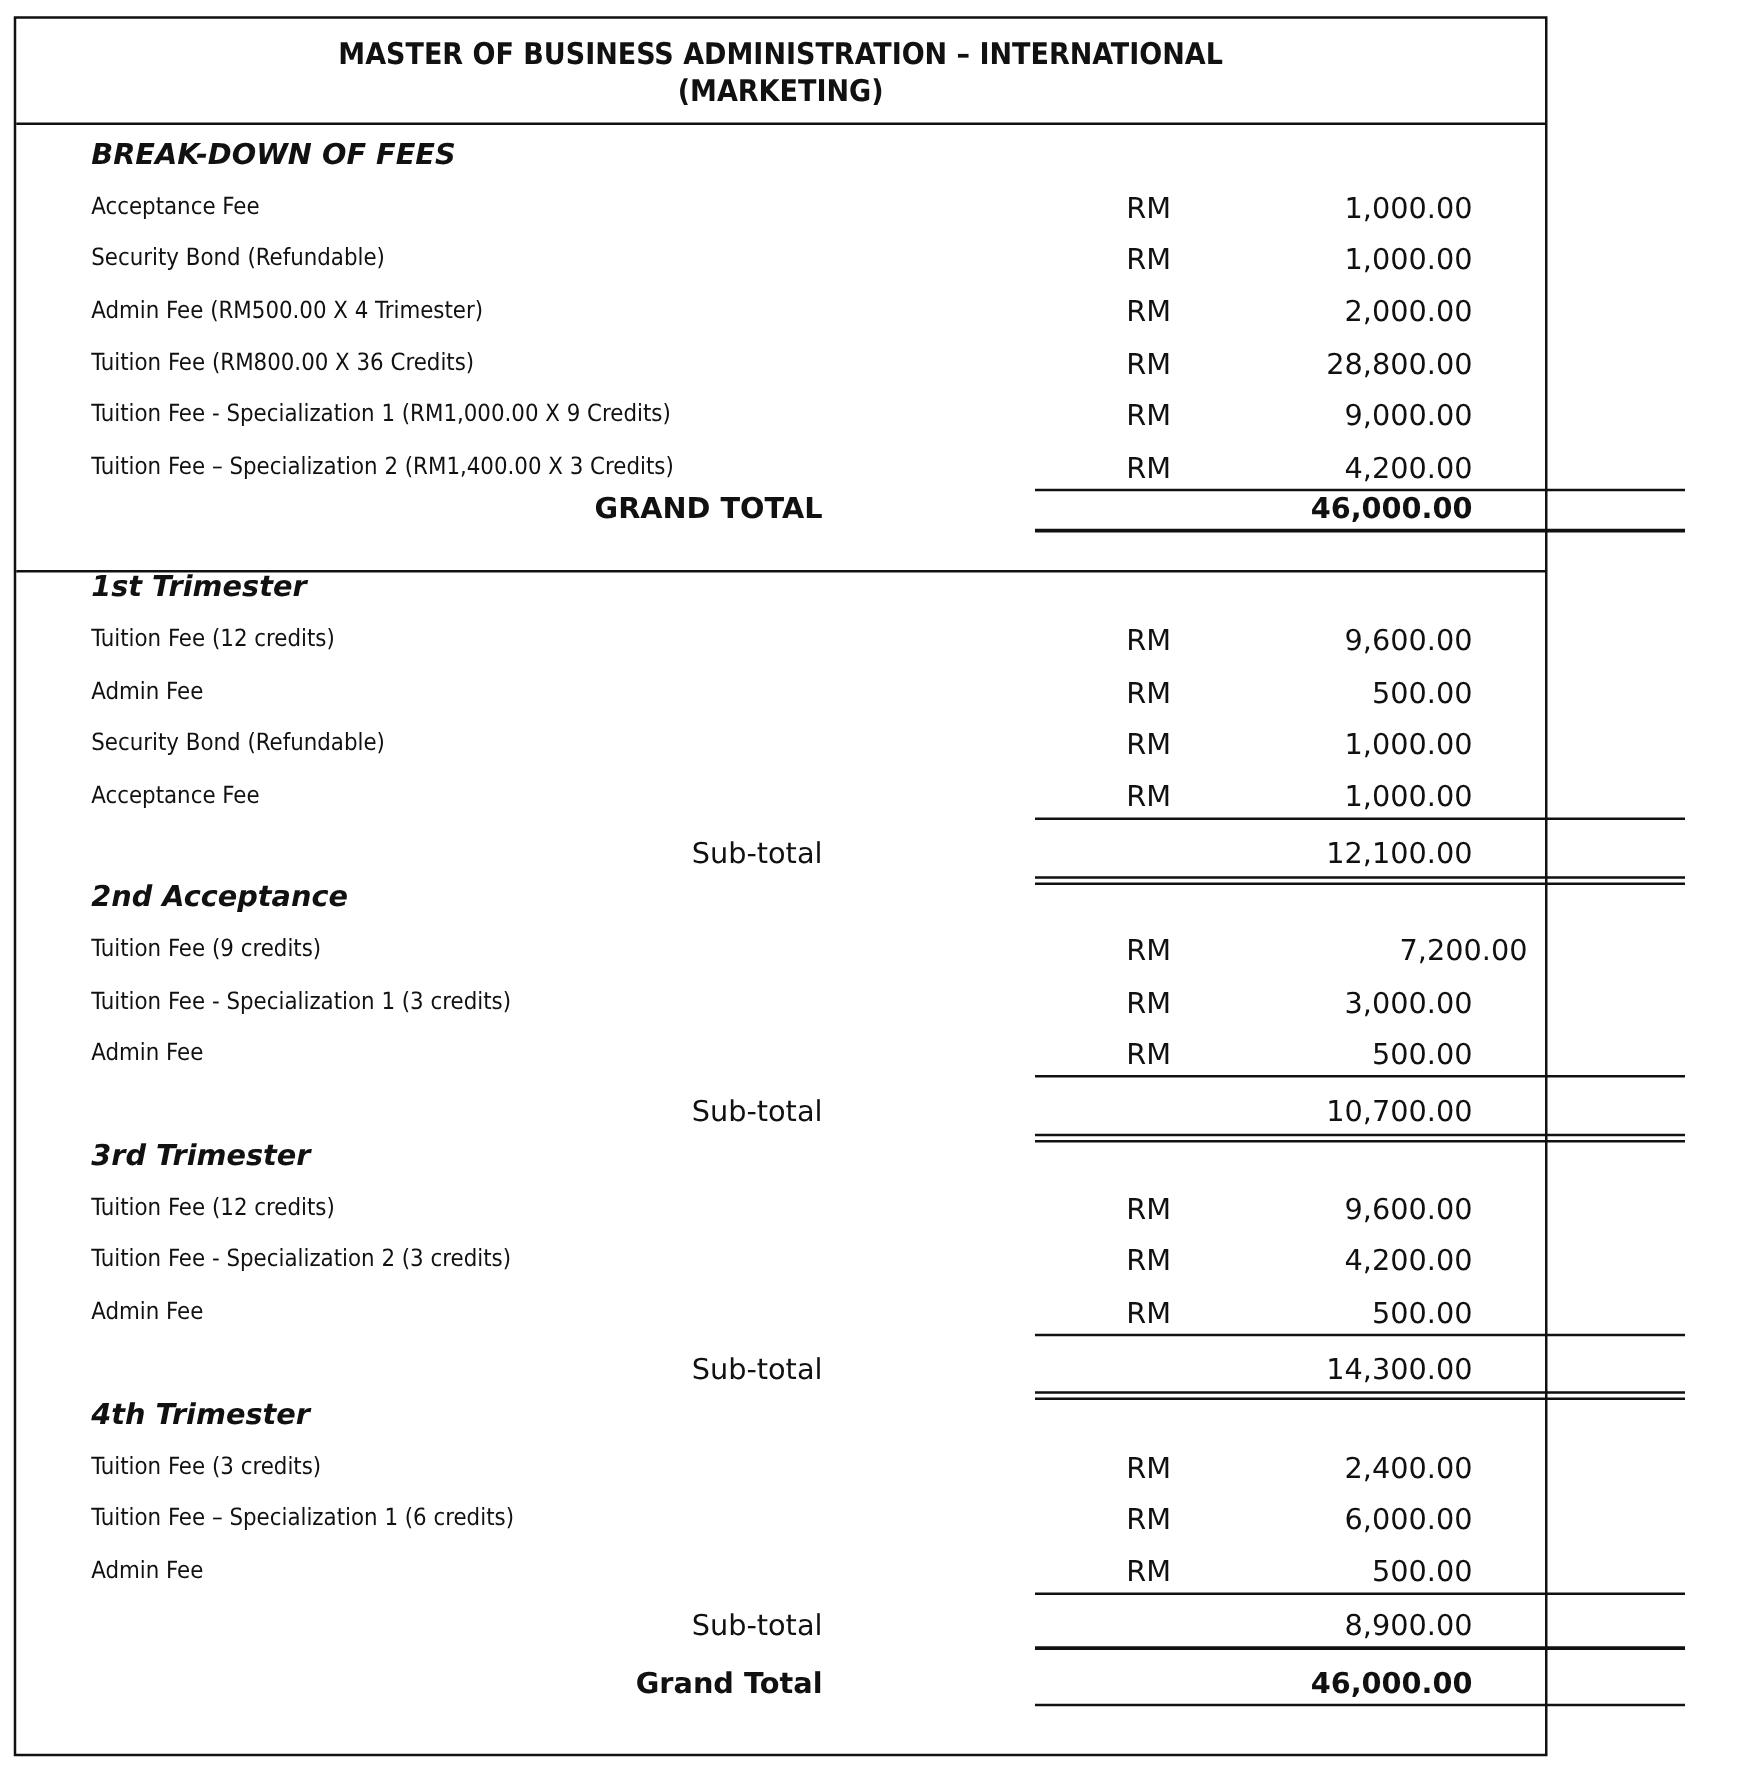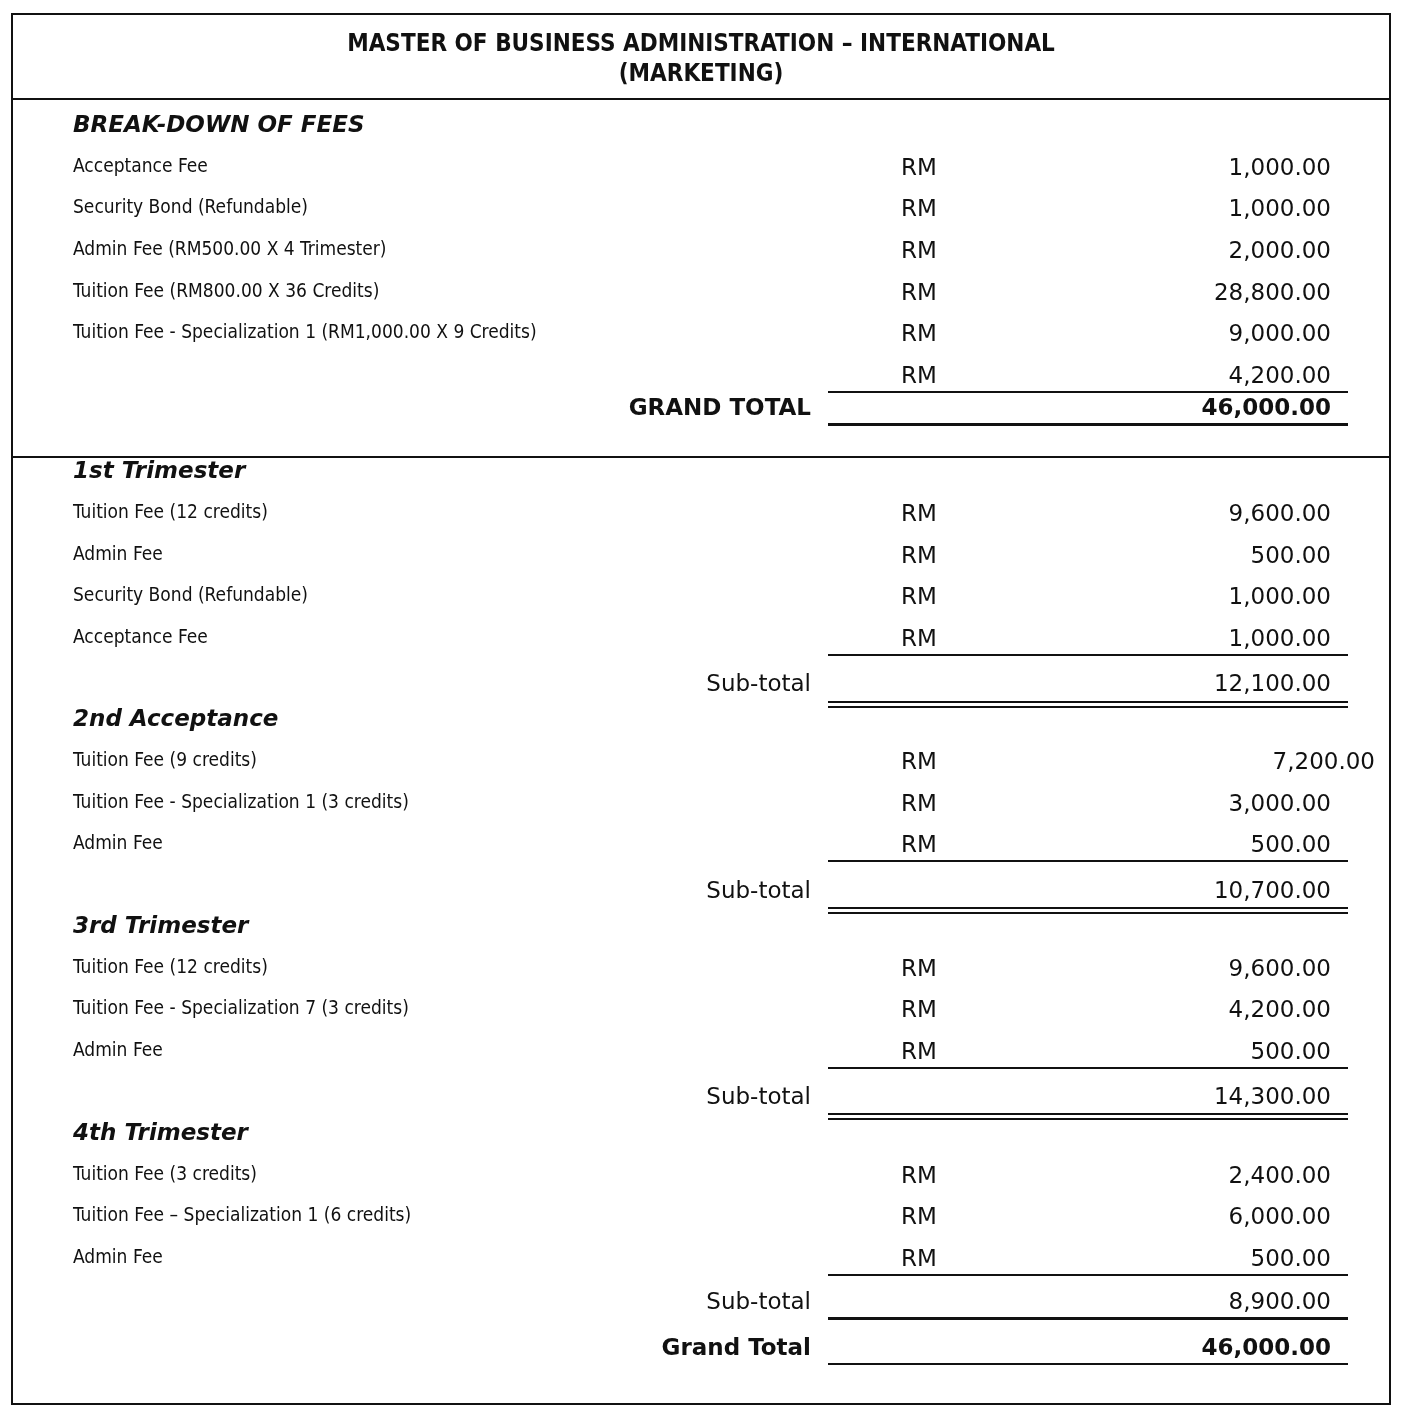--- a/index.html
+++ b/index.html
@@ -1,17 +1,17 @@
 <!DOCTYPE html>
 <html><head>
 <meta charset="utf-8">
 <style>
   html, body { margin: 0; padding: 0; background: #ffffff; }
   body { width: 1407px; height: 1417px; position: relative; font-family: "DejaVu Sans", sans-serif; color: #111; }
-  .frame { position: absolute; left: 11px; top: 13px; width: 1380px; height: 1392px; border: 2px solid #111; box-sizing: border-box; text-decoration: underline; }
+  .frame { position: absolute; left: 11px; top: 13px; width: 1227px; height: 1392px; border: 2px solid #111; box-sizing: border-box; text-decoration: underline; }
   .header { position: absolute; left: 0; top: 0; width: 100%; height: 85px; border-bottom: 2px solid #111; box-sizing: border-box; text-align: center; }
   .title { font-family: "DejaVu Sans Condensed", "DejaVu Sans", sans-serif; font-weight: bold; font-size: 24px; line-height: 30px; padding-top: 13px; letter-spacing: 0; }
   .section-divider { position: absolute; left: 0; top: 441px; width: 100%; height: 0; border-top: 2px solid #111; }
   .row { position: absolute; left: 0; width: 100%; height: 40px; }
   .lbl { position: absolute; left: 60px; font-size: 19px; font-stretch: condensed; white-space: nowrap; }
   .head { position: absolute; left: 60px; font-size: 23px; font-weight: bold; font-style: italic; white-space: nowrap; }
   .rm { position: absolute; left: 888px; font-size: 23px; }
   .amt { position: absolute; right: 58px; font-size: 23px; text-align: right; }
   .tot-lbl { position: absolute; right: 578px; font-size: 23px; text-align: right; white-space: nowrap; }
   .bold { font-weight: bold; }
@@ -54,20 +54,21 @@
     <span class="lbl">Tuition Fee (RM800.00 X 36 Credits)</span>
     <span class="rm">RM</span>
     <span class="amt">28,800.00</span>
   </div>
   <div class="row" style="top:305px;">
     <span class="lbl">Tuition Fee - Specialization 1 (RM1,000.00 X 9 Credits)</span>
     <span class="rm">RM</span>
     <span class="amt">9,000.00</span>
   </div>
   <div class="row" style="top:347px;">
+    <span class="lbl">Tuition Fee – Specialization 2 (RM1,400.00 X 3 Credits)</span>
     <span class="rm">RM</span>
     <span class="amt">4,200.00</span>
   </div>
   <div class="line" style="top:376px;"></div>
   <div class="row" style="top:379px;">
     <span class="tot-lbl bold">GRAND TOTAL</span>
     <span class="amt bold">46,000.00</span>
   </div>
   <div class="line thick" style="top:408px;"></div>
 
@@ -130,21 +131,21 @@
 
   <div class="row" style="top:897px;">
     <span class="head">3rd Trimester</span>
   </div>
   <div class="row" style="top:940px;">
     <span class="lbl">Tuition Fee (12 credits)</span>
     <span class="rm">RM</span>
     <span class="amt">9,600.00</span>
   </div>
   <div class="row" style="top:981px;">
-    <span class="lbl">Tuition Fee - Specialization 7 (3 credits)</span>
+    <span class="lbl">Tuition Fee - Specialization 2 (3 credits)</span>
     <span class="rm">RM</span>
     <span class="amt">4,200.00</span>
   </div>
   <div class="row" style="top:1023px;">
     <span class="lbl">Admin Fee</span>
     <span class="rm">RM</span>
     <span class="amt">500.00</span>
   </div>
   <div class="line" style="top:1052px;"></div>
   <div class="row" style="top:1068px;">

